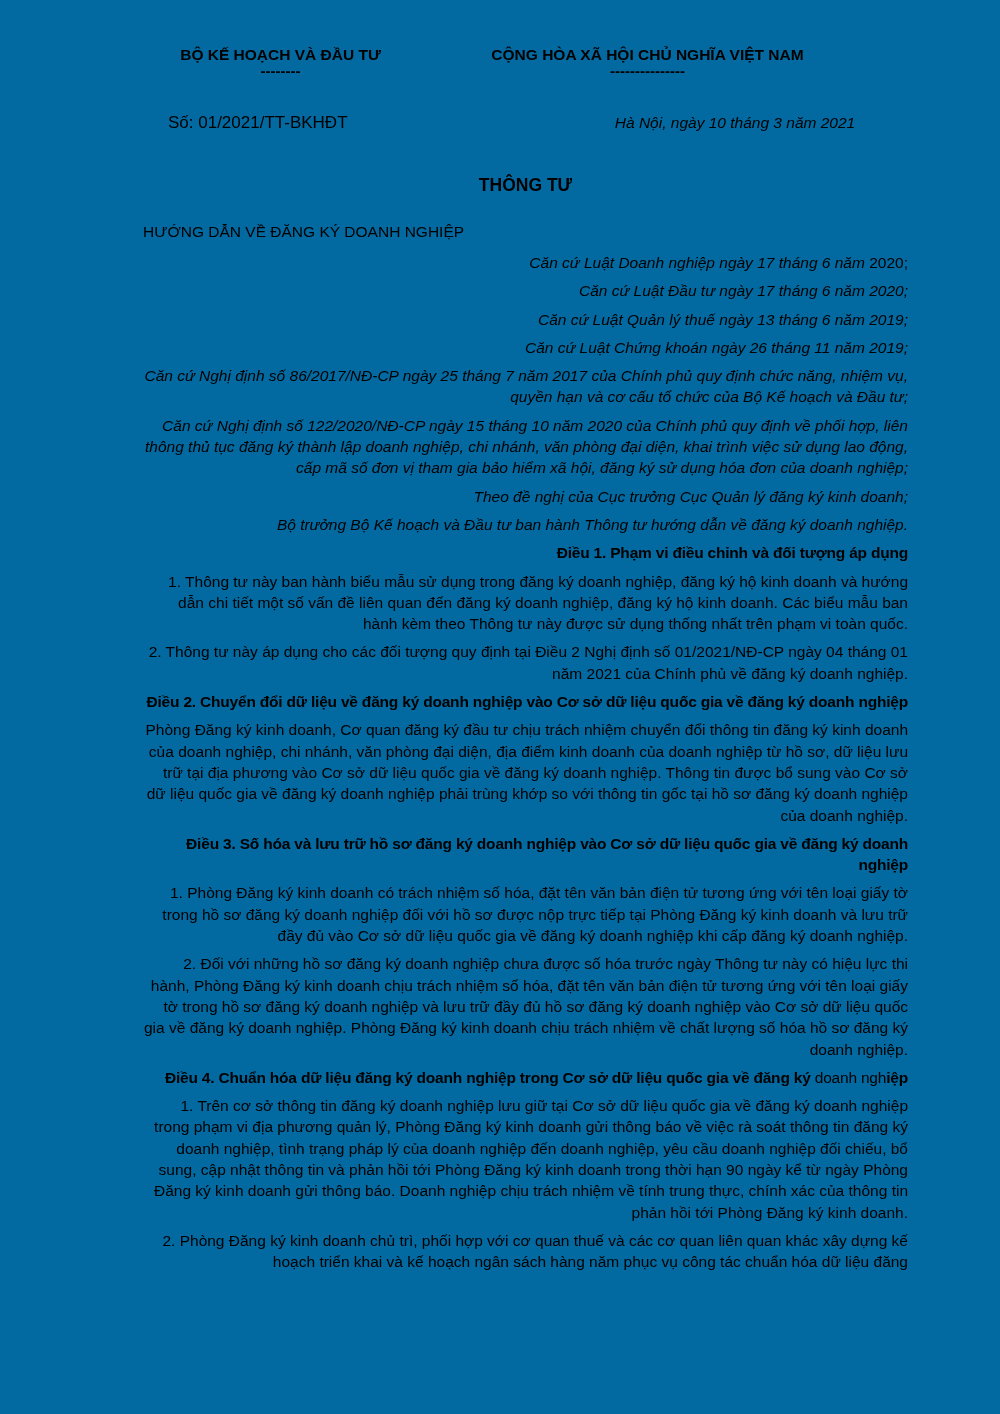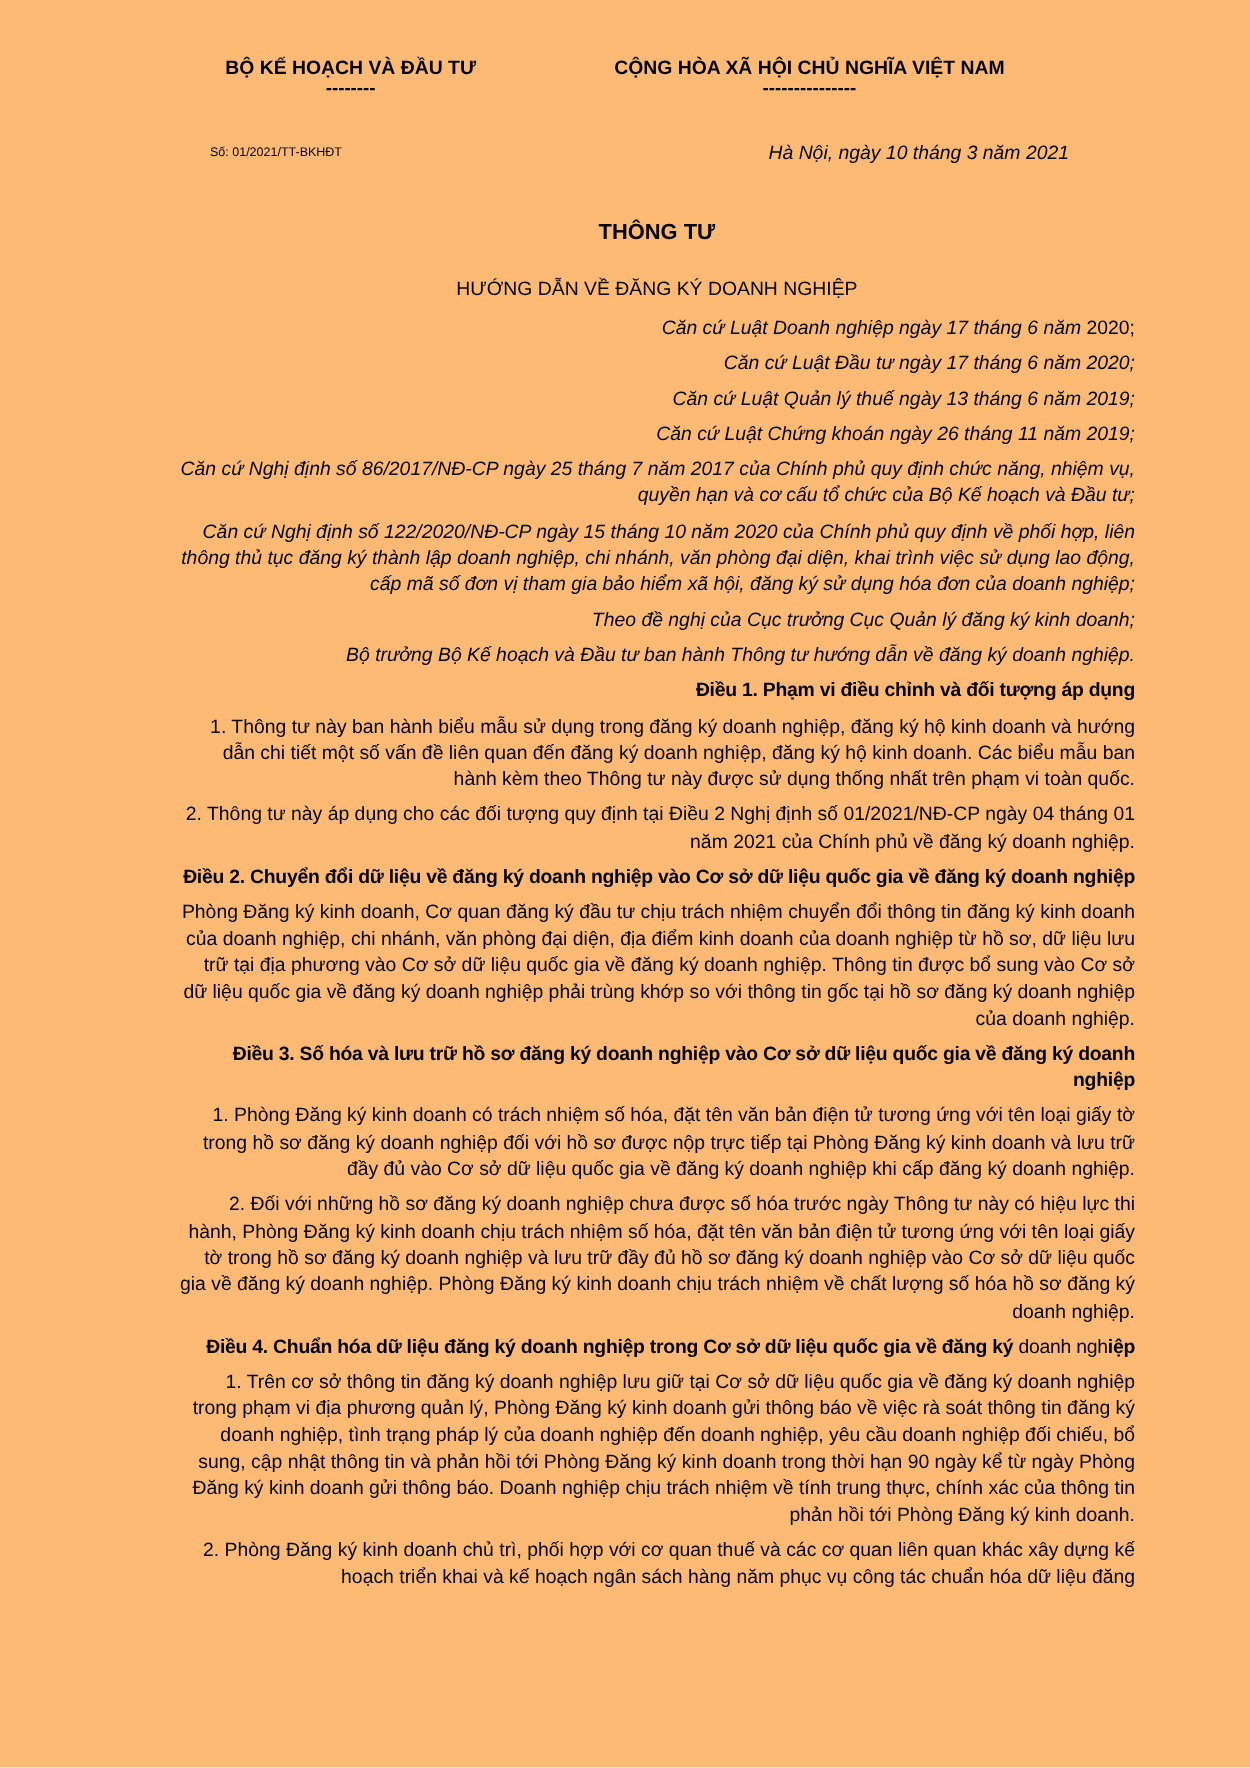--- a/index.html
+++ b/index.html
@@ -1,54 +1,54 @@
 <!DOCTYPE html>
 <html><head>
 <meta charset="utf-8">
 <style>
   * { margin:0; padding:0; box-sizing:border-box; }
   html, body { background:#ffffff; }
   .page {
     position:relative;
     width:1000px;
     height:1414px;
-    background:#fdba74;
+    background:#0369a1;
     color:#000000;
     font-family:"Liberation Sans", sans-serif;
     overflow:hidden;
     padding-left:40px;
   }
   
   .hdr-left {
     position:absolute; left:143px; top:45px; width:275px; text-align:center;
   }
   .hdr-left .org { font-weight:bold; font-size:15.5px; line-height:19px; }
   .dash-line { font-size:15px; line-height:13px; font-weight:bold; }
   .doc-num {
-    position:absolute; left:168px; top:113px; font-size:10px; line-height:20px;
+    position:absolute; left:168px; top:113px; font-size:17px; line-height:20px;
   }
   .hdr-right {
     position:absolute; left:420px; top:45px; width:455px; text-align:center;
   }
   .hdr-right .country { font-weight:bold; font-size:15.5px; line-height:19px; }
   .hdr-right .motto { font-weight:bold; font-size:15.5px; line-height:22px; }
   .place-date {
     position:absolute; left:560px; top:113px; width:350px; text-align:center;
     font-style:italic; font-size:15.5px; line-height:20px;
   }
   
   .doc-main {
     position:absolute; left:143px; top:174px; width:765px;
   }
   .doc-title {
     text-align:center; font-weight:bold; font-size:17.5px; line-height:22px;
     margin-bottom:25px;
   }
   .doc-subtitle {
-    text-align:center; font-weight:normal; font-size:15.5px; line-height:21px;
+    text-align:left; font-weight:normal; font-size:15.5px; line-height:21px;
     margin-bottom:10px;
   }
   .blk {
     font-size:15.5px; line-height:21.3px; margin-bottom:7px; text-align:right;
   }
   .blk.preamble { font-style:italic; }
   .blk.article-heading { font-weight:bold; letter-spacing:-0.2px; }
   .no-italic { font-style:normal; }
   .no-bold { font-weight:normal; }
 </style>

